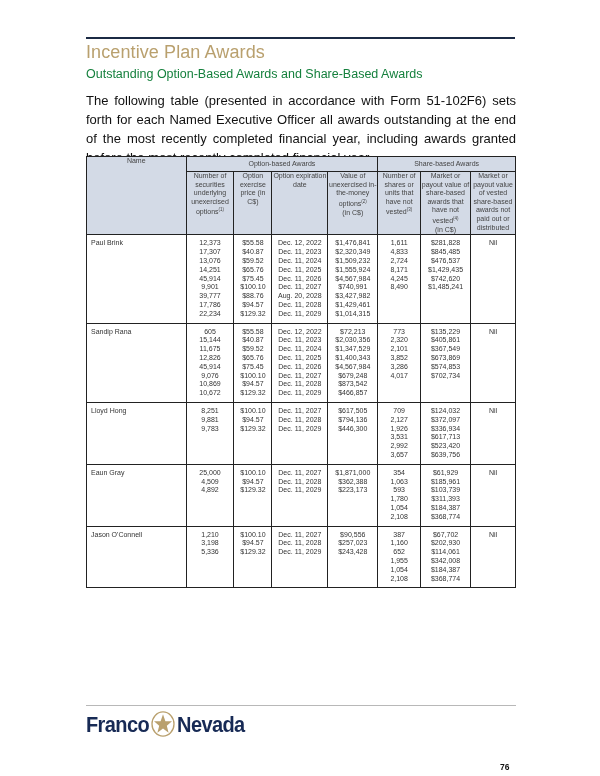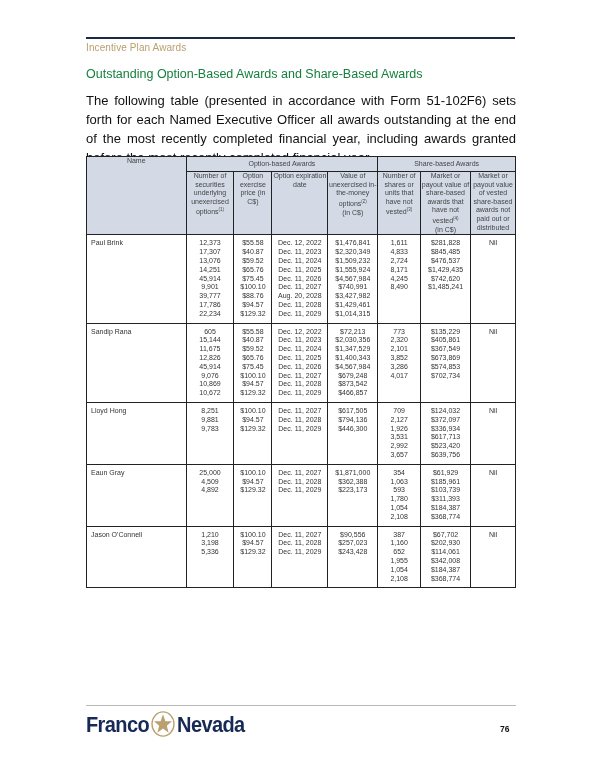--- a/index.html
+++ b/index.html
@@ -1,34 +1,34 @@
 <!DOCTYPE html>
 <html><head>
 <meta charset="utf-8">
 <style>
   html, body { margin: 0; padding: 0; background: #ffffff; }
   body { width: 600px; height: 776px; position: relative; overflow: hidden; font-family: "Liberation Sans", sans-serif; color: #1a1a1a; }
   .top-rule { position: absolute; left: 86px; top: 37px; width: 429px; height: 2px; background: #1b2a44; }
-  .h1 { position: absolute; left: 86px; top: 42px; font-size: 10px; color: #b9a06e; letter-spacing: 0.1px; }
+  .h1 { position: absolute; left: 86px; top: 42px; font-size: 18px; color: #b9a06e; letter-spacing: 0.1px; }
   .h2 { position: absolute; left: 86px; top: 67px; font-size: 12.5px; color: #15803d; }
   .intro { position: absolute; left: 86px; top: 91px; width: 430px; font-size: 13px; line-height: 19px; text-align: justify; color: #111; }
   table.awards { position: absolute; left: 86px; top: 156px; width: 430px; border-collapse: collapse; font-size: 7px; color: #333; }
   table.awards th, table.awards td { border: 1px solid #222; padding: 0; }
   table.awards th { background: #d3dae6; font-weight: normal; color: #444; line-height: 8.6px; }
   th.grp { height: 14px; }
   th.sub { vertical-align: top; padding: 3px 2px 2px 2px; }
   th.namecol { vertical-align: top; padding-top: 3px; }
   table.awards td { vertical-align: top; text-align: center; padding: 4px 1px 4px 1px; line-height: 8.8px; }
   table.awards td.name { text-align: left; padding-left: 4px; }
   table.awards tr.person td { border-top: 1.6px solid #222; }
   .stack span { display: block; white-space: nowrap; }
   .footer-rule { position: absolute; left: 86px; top: 705px; width: 430px; height: 1px; background: #b8b8b8; }
   .logo { position: absolute; left: 86px; top: 712px; display: flex; align-items: center; font-family: "Liberation Sans", sans-serif; font-weight: bold; font-size: 20px; color: #172a55; letter-spacing: -0.6px; transform: scaleY(1.1); }
   .logo .star { width: 24px; height: 24px; margin: 0 2px; }
-  .pagenum { position: absolute; left: 500px; top: 724px; font-size: 8.5px; font-weight: bold; color: #111; }
+  .pagenum { position: absolute; left: 500px; top: 762px; font-size: 8.5px; font-weight: bold; color: #111; }
 </style>
 </head>
 <body>
 
 <div class="top-rule"></div>
 <div class="h1">Incentive Plan Awards</div>
 <div class="h2">Outstanding Option-Based Awards and Share-Based Awards</div>
 <div class="intro">The following table (presented in accordance with Form 51-102F6) sets forth for each Named Executive Officer all awards outstanding at the end of the most recently completed financial year, including awards granted before the most recently completed financial year.</div>
 
 <table class="awards">

